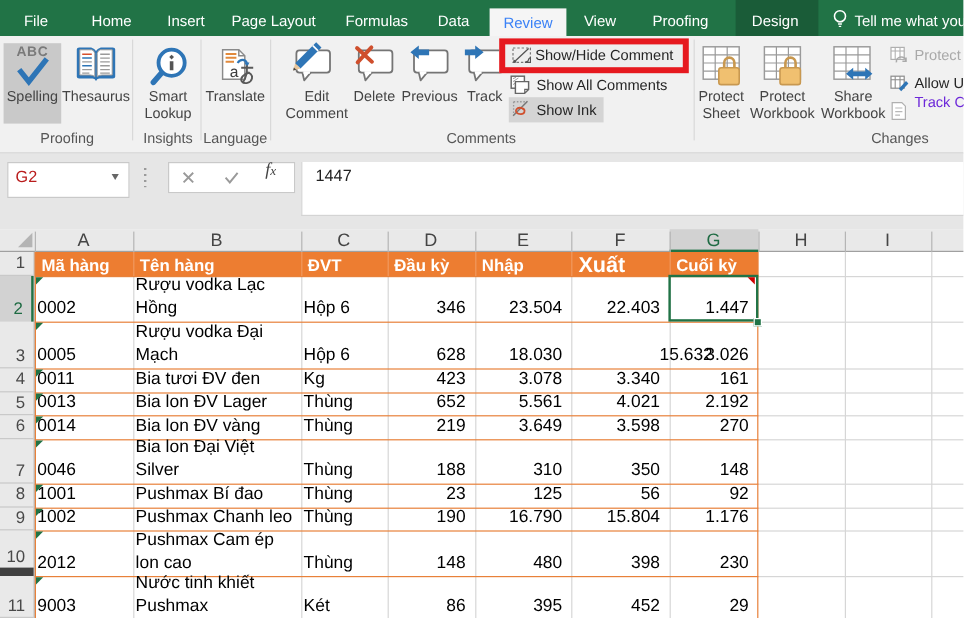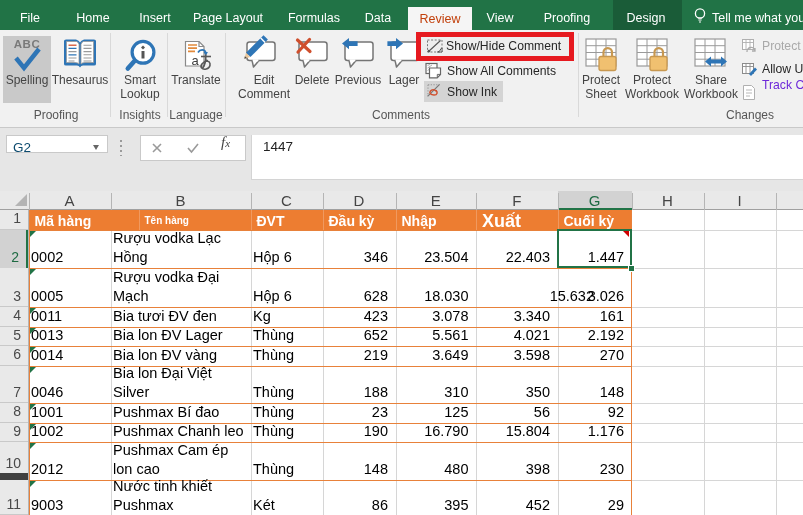--- a/index.html
+++ b/index.html
@@ -23,21 +23,21 @@
 
 <div class="a" style="left:0;top:0;width:803px;height:30px;background:#217346;"></div>
 <div class="a" style="left:613px;top:0;width:69px;height:30px;background:#1a5c38;"></div>
 <div class="tab" style="left:-25px;width:110px;">File</div>
 <div class="tab" style="left:38px;width:110px;">Home</div>
 <div class="tab" style="left:100px;width:110px;">Insert</div>
 <div class="tab" style="left:173px;width:110px;">Page Layout</div>
 <div class="tab" style="left:259px;width:110px;">Formulas</div>
 <div class="tab" style="left:323px;width:110px;">Data</div>
 <div class="a" style="left:408px;top:7px;width:64px;height:23px;background:#f5f5f5;"></div>
-<div class="tab" style="left:385px;top:7px;width:110px;height:23px;line-height:25px;color:#c2410c;">Review</div>
+<div class="tab" style="left:385px;top:7px;width:110px;height:23px;line-height:25px;color:#3b82f6;">Review</div>
 <div class="tab" style="left:445px;width:110px;">View</div>
 <div class="tab" style="left:512px;width:110px;">Proofing</div>
 <div class="tab" style="left:591px;width:110px;">Design</div>
 <svg class="a" style="left:692px;top:7px" width="16" height="17" viewBox="0 0 16 17">
 <circle cx="8" cy="6.5" r="4.6" fill="none" stroke="#fff" stroke-width="1.3"></circle>
 <path d="M6 11 h4 M6.4 13 h3.2 M7 15 h2" stroke="#fff" stroke-width="1.2" fill="none"></path>
   </svg>
 <div class="tab" style="left:712px;width:200px;text-align:left;font-size:12.5px;">Tell me what you</div>
 <div class="a" style="left:0;top:30px;width:803px;height:97px;background:#f1f1f1;"></div>
 <div class="a" style="left:0;top:127px;width:803px;height:1px;background:#c9c9c9;"></div>
@@ -108,21 +108,21 @@
 <path d="M11.8 30.4 h5.5" stroke="#fff" stroke-width="2"></path>
 <path d="M4 13.6 L11 8 V11.2 H19.6 V16 H11 V19.2 Z" fill="#2e75b6"></path>
   </svg>
 <div class="blabel" style="left:328px;top:74px;width:60px;">Previous</div>
 <svg class="a" style="left:384px;top:30px" width="40" height="40" viewBox="0 0 40 40">
 <rect x="7" y="12" width="28" height="18.5" rx="2.5" fill="#fff" stroke="#757575" stroke-width="1.5"></rect>
 <path d="M11 30.4 L12.5 37 L18 30.4" fill="#fff" stroke="#757575" stroke-width="1.5" stroke-linejoin="round"></path>
 <path d="M11.8 30.4 h5.5" stroke="#fff" stroke-width="2"></path>
 <path d="M19 13.6 L12 8 V11.2 H3.4 V16 H12 V19.2 Z" fill="#2e75b6"></path>
   </svg>
-<div class="blabel" style="left:374px;top:74px;width:60px;">Lager</div>
+<div class="blabel" style="left:374px;top:74px;width:60px;">Track</div>
 <div class="a" style="left:416px;top:32px;width:158px;height:29px;background:#eeeeee;border:5px solid #e6191f;"></div>
 <svg class="a" style="left:426px;top:38px" width="18" height="18" viewBox="0 0 18 18">
 <rect x="1.5" y="2" width="14.5" height="12" fill="none" stroke="#777" stroke-width="1" stroke-dasharray="2 1.6"></rect>
 <path d="M2 14 L14.5 2.5 M2 14 L4.2 13.5 M2 14 L2.6 11.9" fill="none" stroke="#555" stroke-width="1.1"></path>
 <path d="M16 10 V14 H11.5 L14 12.8 L14.8 10.8 Z" fill="#fff" stroke="#555" stroke-width="1"></path>
   </svg>
 <div class="sm" style="left:446px;top:39px;">Show/Hide Comment</div>
 <svg class="a" style="left:424px;top:62px" width="18" height="18" viewBox="0 0 18 18">
 <rect x="2" y="1.5" width="11" height="10" fill="#fff" stroke="#666" stroke-width="1.2"></rect>
 <path d="M3.5 3.5 l2.5 -1 M3.5 6 l4.5 -3 M3.5 8.5 l3 -2" stroke="#999" stroke-width="0.8"></path>
@@ -168,21 +168,21 @@
 <path d="M1.5 5.5 h11 M5 2.5 v10 M9 2.5 v10" stroke="#8c8c8c" stroke-width="0.9"></path>
 <path d="M8 13 L14 6.5 L16 8.5 L10 15 Z" fill="#2e75b6"></path>
   </svg>
 <div class="sm" style="left:762px;top:62px;">Allow U</div>
 <svg class="a" style="left:741px;top:84px" width="17" height="17" viewBox="0 0 17 17">
 <path d="M2.5 1.5 h8 l3 3 v11 h-11 Z" fill="#fff" stroke="#b0b0b0" stroke-width="1"></path>
 <path d="M5 6 h6 M5 9 h6 M5 12 h4" stroke="#b8b8b8" stroke-width="1"></path>
   </svg>
 <div class="sm" style="left:762px;top:78px;color:#6d28d9;">Track C</div>
 <div class="a" style="left:0;top:128px;width:803px;height:62.5px;background:#e6e6e6;"></div>
-<div class="a" style="left:6px;top:135px;width:101.5px;height:18px;background:#fff;border:1px solid #c9c9c9;font-size:13.5px;color:#0c4a6e;line-height:24px;padding-left:6px;">G2</div>
+<div class="a" style="left:6px;top:135px;width:101.5px;height:30px;background:#fff;border:1px solid #c9c9c9;font-size:13.5px;color:#b91c1c;line-height:24px;padding-left:6px;">G2</div>
 <div class="a" style="left:93px;top:144.5px;width:0;height:0;border-left:3.5px solid transparent;border-right:3.5px solid transparent;border-top:5px solid #666;"></div>
 <div class="a" style="left:120px;top:140px;width:2px;height:16px;background-image:repeating-linear-gradient(#9a9a9a 0 2px,transparent 2px 5px);"></div>
 <div class="a" style="left:139.5px;top:135px;width:106.5px;height:25.5px;background:#fff;border:1px solid #c9c9c9;"></div>
 <svg class="a" style="left:151px;top:142px" width="12" height="12" viewBox="0 0 12 12">
 <path d="M2 2 L10 10 M10 2 L2 10" stroke="#9a9a9a" stroke-width="1.6"></path>
   </svg>
 <svg class="a" style="left:186px;top:142px" width="14" height="12" viewBox="0 0 14 12">
 <path d="M2 6 L5.5 10 L12 2" fill="none" stroke="#9a9a9a" stroke-width="1.6"></path>
   </svg>
 <div class="a" style="left:221px;top:134px;font-family:'Liberation Serif',serif;font-style:italic;font-size:15px;color:#444;">f<span style="font-size:11px;">x</span></div>
@@ -235,21 +235,21 @@
 <div class="ghline" style="left:631.5px;top:307px;width:171.5px;"></div>
 <div class="ghline" style="left:631.5px;top:326.5px;width:171.5px;"></div>
 <div class="ghline" style="left:631.5px;top:346px;width:171.5px;"></div>
 <div class="ghline" style="left:631.5px;top:365.5px;width:171.5px;"></div>
 <div class="ghline" style="left:631.5px;top:403px;width:171.5px;"></div>
 <div class="ghline" style="left:631.5px;top:422.5px;width:171.5px;"></div>
 <div class="ghline" style="left:631.5px;top:442px;width:171.5px;"></div>
 <div class="ghline" style="left:631.5px;top:480px;width:171.5px;"></div>
 <div class="a" style="left:28.5px;top:210px;width:603.0px;height:19.5px;background:#ed7d31;"></div>
 <div class="a" style="left:28.5px;top:210px;width:82.0px;height:19.5px;color:#fff;font-weight:bold;font-size:14px;line-height:22.5px;padding-left:5px;border-left:1px solid #f0995f;">Mã hàng</div>
-<div class="a" style="left:110.5px;top:210px;width:140.0px;height:19.5px;color:#fff;font-weight:bold;font-size:10px;line-height:22.5px;padding-left:5px;border-left:1px solid #f0995f;margin-left:28px;">Tên hàng</div>
+<div class="a" style="left:110.5px;top:210px;width:140.0px;height:19.5px;color:#fff;font-weight:bold;font-size:14px;line-height:22.5px;padding-left:5px;border-left:1px solid #f0995f;">Tên hàng</div>
 <div class="a" style="left:250.5px;top:210px;width:72.0px;height:19.5px;color:#fff;font-weight:bold;font-size:14px;line-height:22.5px;padding-left:5px;border-left:1px solid #f0995f;">ĐVT</div>
 <div class="a" style="left:322.5px;top:210px;width:73.0px;height:19.5px;color:#fff;font-weight:bold;font-size:14px;line-height:22.5px;padding-left:5px;border-left:1px solid #f0995f;">Đầu kỳ</div>
 <div class="a" style="left:395.5px;top:210px;width:80.5px;height:19.5px;color:#fff;font-weight:bold;font-size:14px;line-height:22.5px;padding-left:5px;border-left:1px solid #f0995f;">Nhập</div>
 <div class="a" style="left:476px;top:210px;width:81.5px;height:19.5px;color:#fff;font-weight:bold;font-size:18px;line-height:22.5px;padding-left:5px;border-left:1px solid #f0995f;">Xuất</div>
 <div class="a" style="left:557.5px;top:210px;width:74.0px;height:19.5px;color:#fff;font-weight:bold;font-size:14px;line-height:22.5px;padding-left:5px;border-left:1px solid #f0995f;">Cuối kỳ</div>
 <div class="ohline" style="left:28.5px;top:229.5px;width:603.0px;"></div>
 <div class="ohline" style="left:28.5px;top:267.5px;width:603.0px;"></div>
 <div class="ohline" style="left:28.5px;top:307px;width:603.0px;"></div>
 <div class="ohline" style="left:28.5px;top:326.5px;width:603.0px;"></div>
 <div class="ohline" style="left:28.5px;top:346px;width:603.0px;"></div>

